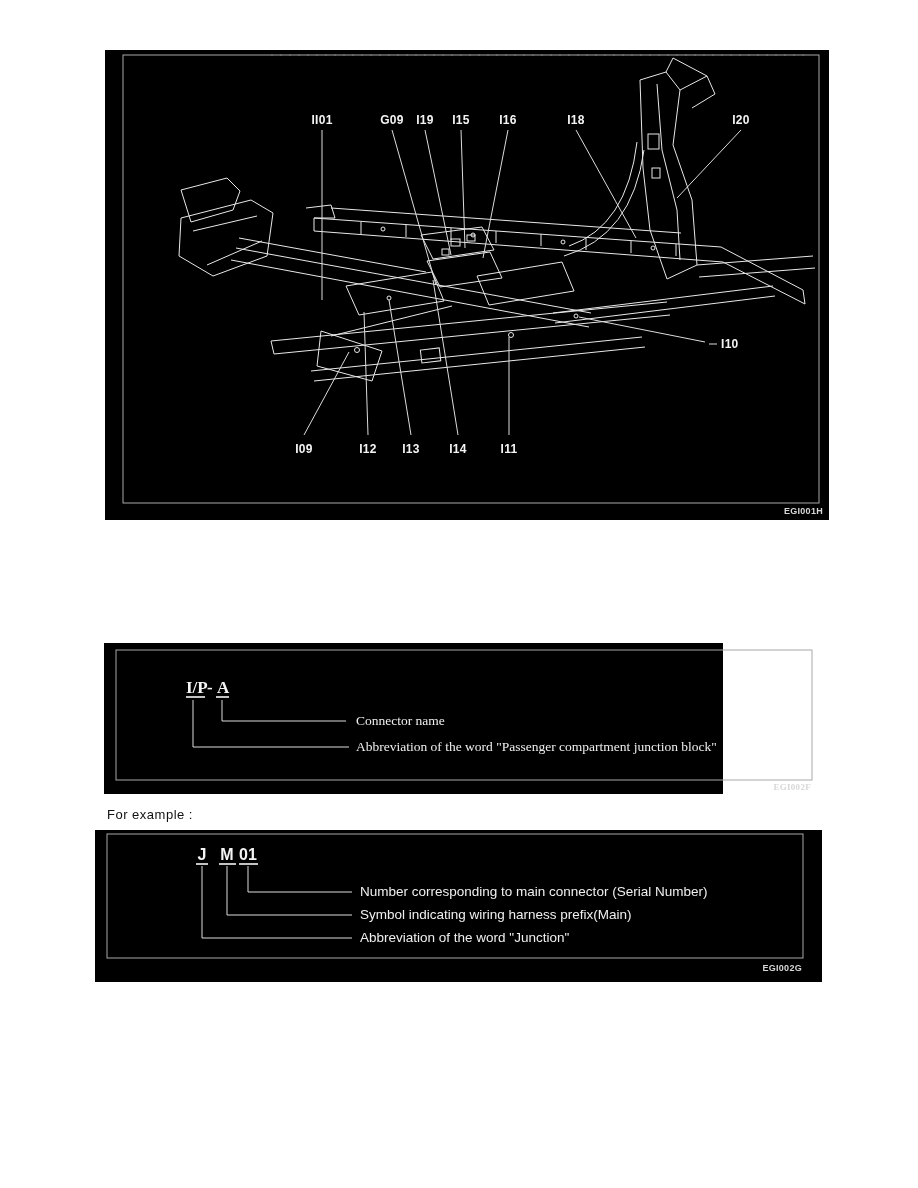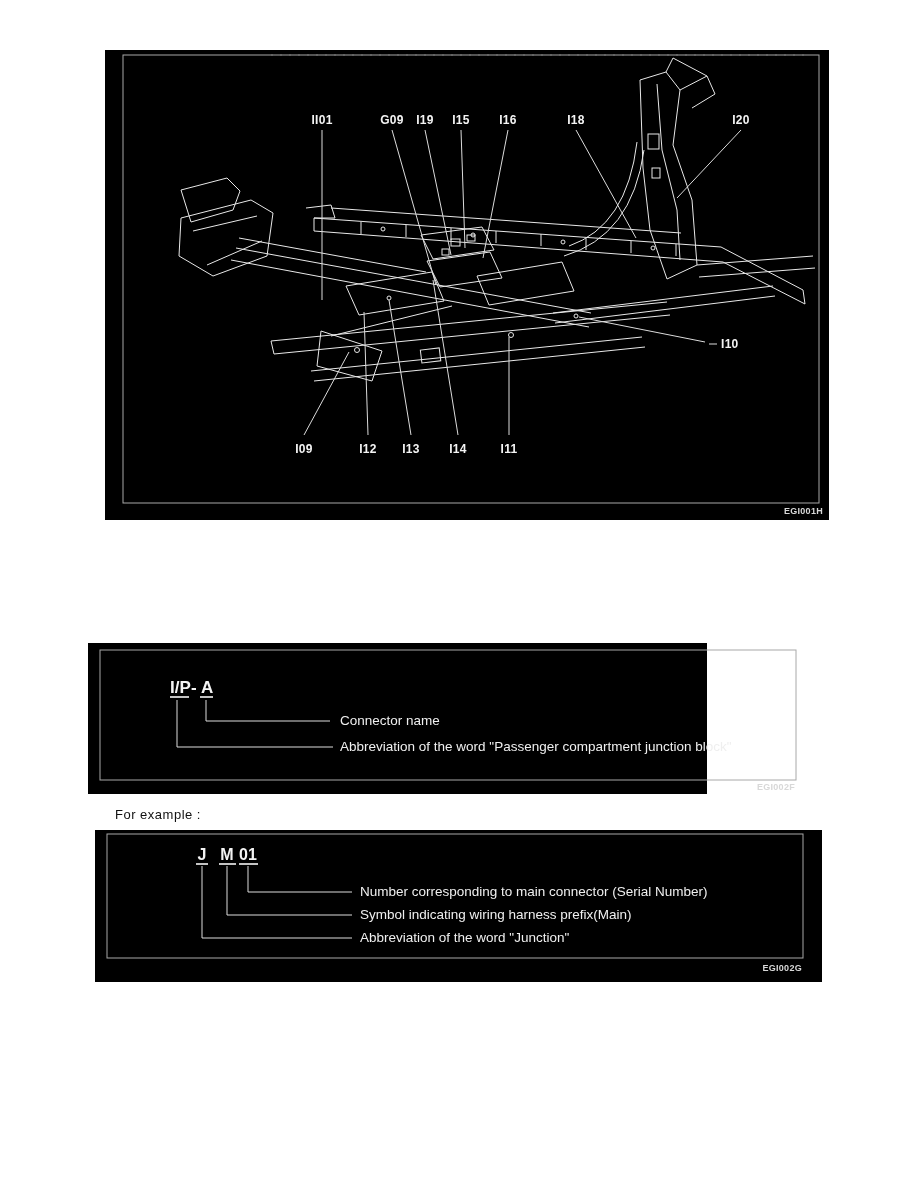--- a/index.html
+++ b/index.html
@@ -6,24 +6,24 @@
   body{
     width:918px;height:1188px;
     background:#ffffff;
     font-family:"Liberation Sans", sans-serif;
     position:relative;
     overflow:hidden;
   }
   .page{position:absolute;left:0;top:0;width:918px;height:1188px;background:#ffffff;}
   .panel{position:absolute;background:#000000;}
   #panel1{left:105px;top:50px;width:708px;height:470px;padding-left:16px;}
-  #panel2{left:88px;top:643px;width:619px;height:151px;}
+  #panel2{left:104px;top:643px;width:619px;height:151px;font-family:Liberation Serif, serif;}
   #panel3{left:95px;top:830px;width:727px;height:152px;}
   #example-heading{
-    position:absolute;left:115px;top:807px;
+    position:absolute;left:107px;top:807px;
     font-size:13px;color:#111111;letter-spacing:0.5px;
   }
   svg{display:block;}
   text{fill:#f4f4f4;}
   .lbl{font-size:12px;font-weight:700;letter-spacing:0.3px;}
   .callout{font-size:13.5px;fill:#efefef;}
   .code{font-size:9px;font-weight:700;fill:#d8d8d8;letter-spacing:0.3px;}
   .bigterm{font-size:17px;font-weight:700;}
   .bigterm3{font-size:16px;font-weight:700;}
 </style>

